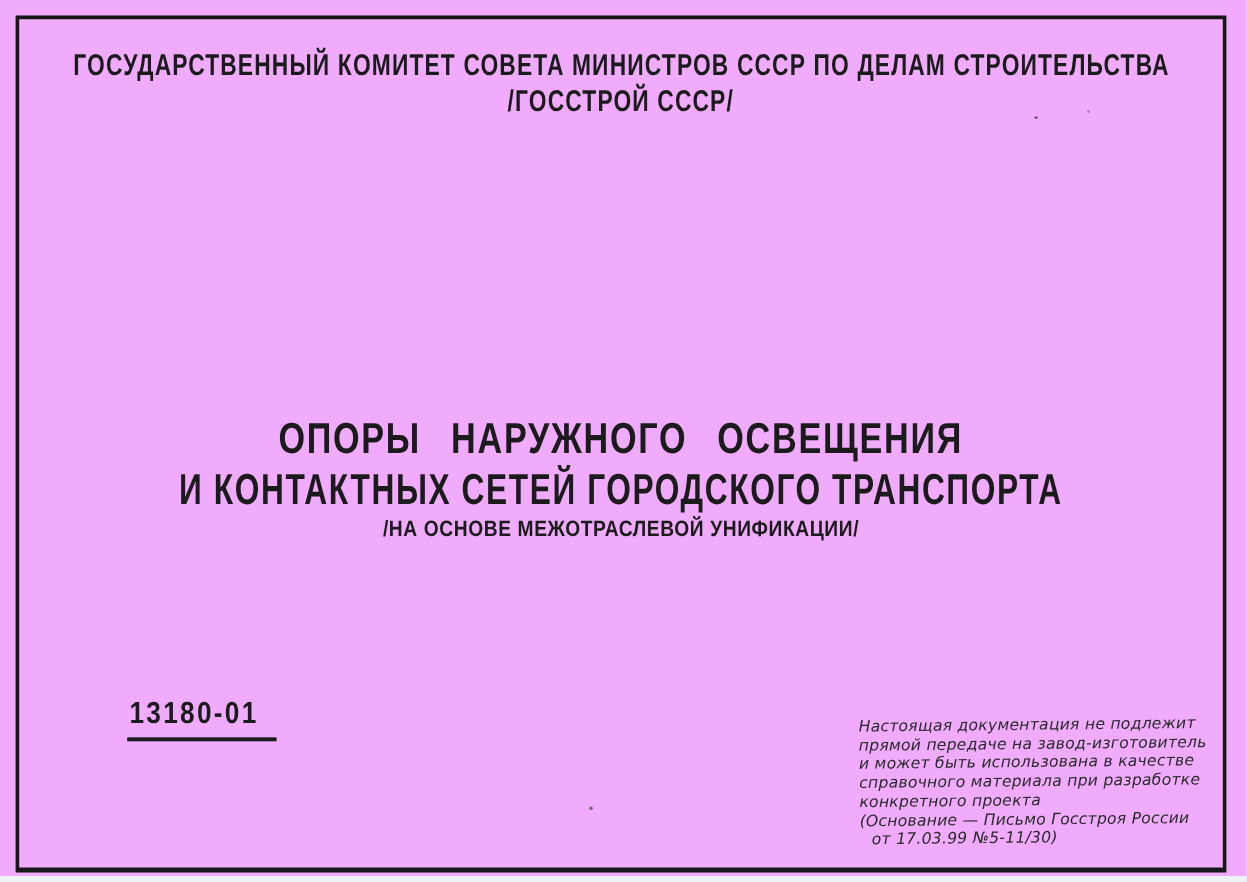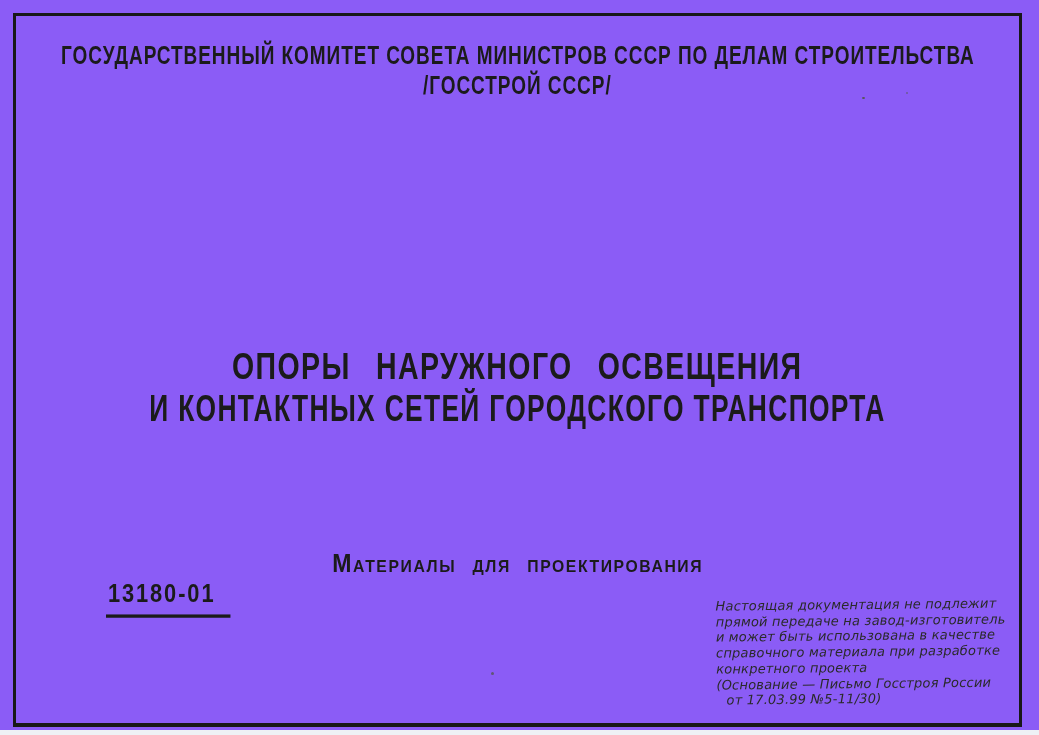--- a/index.html
+++ b/index.html
@@ -4,21 +4,21 @@
 <style>
   html, body {
     margin: 0;
     padding: 0;
     background: #ffffff;
   }
   .page {
     position: relative;
     width: 1039px;
     height: 735px;
-    background: #8b5cf6;
+    background: #f0abfc;
     overflow: hidden;
     font-family: "Liberation Sans", sans-serif;
     color: #1b1b1b;
   }
   .frame {
     position: absolute;
     left: 13px;
     top: 13px;
     width: 1009px;
     height: 714px;
@@ -111,25 +111,25 @@
 
 
   <div class="row" style="top:350px">
     <span class="stencil title-line1">ОПОРЫ НАРУЖНОГО ОСВЕЩЕНИЯ</span>
   </div>
 
   <div class="row" style="top:392px">
     <span class="stencil title-line2">И КОНТАКТНЫХ СЕТЕЙ ГОРОДСКОГО ТРАНСПОРТА</span>
   </div>
 
+  <div class="row" style="top:433px">
+    <span class="stencil title-note">/НА ОСНОВЕ МЕЖОТРАСЛЕВОЙ УНИФИКАЦИИ/</span>
+  </div>
 
 
-  <div class="row" style="top:551px">
-    <span class="stencil issue-sub">Материалы для проектирования</span>
-  </div>
 
   <div class="doc-number">13180-01</div>
 
   <div class="hand-note">
     <div class="note-line">Настоящая документация не подлежит</div>
     <div class="note-line">прямой передаче на завод-изготовитель</div>
     <div class="note-line">и может быть использована в качестве</div>
     <div class="note-line">справочного материала при разработке</div>
     <div class="note-line">конкретного проекта</div>
     <div class="note-line">(Основание — Письмо Госстроя России</div>

